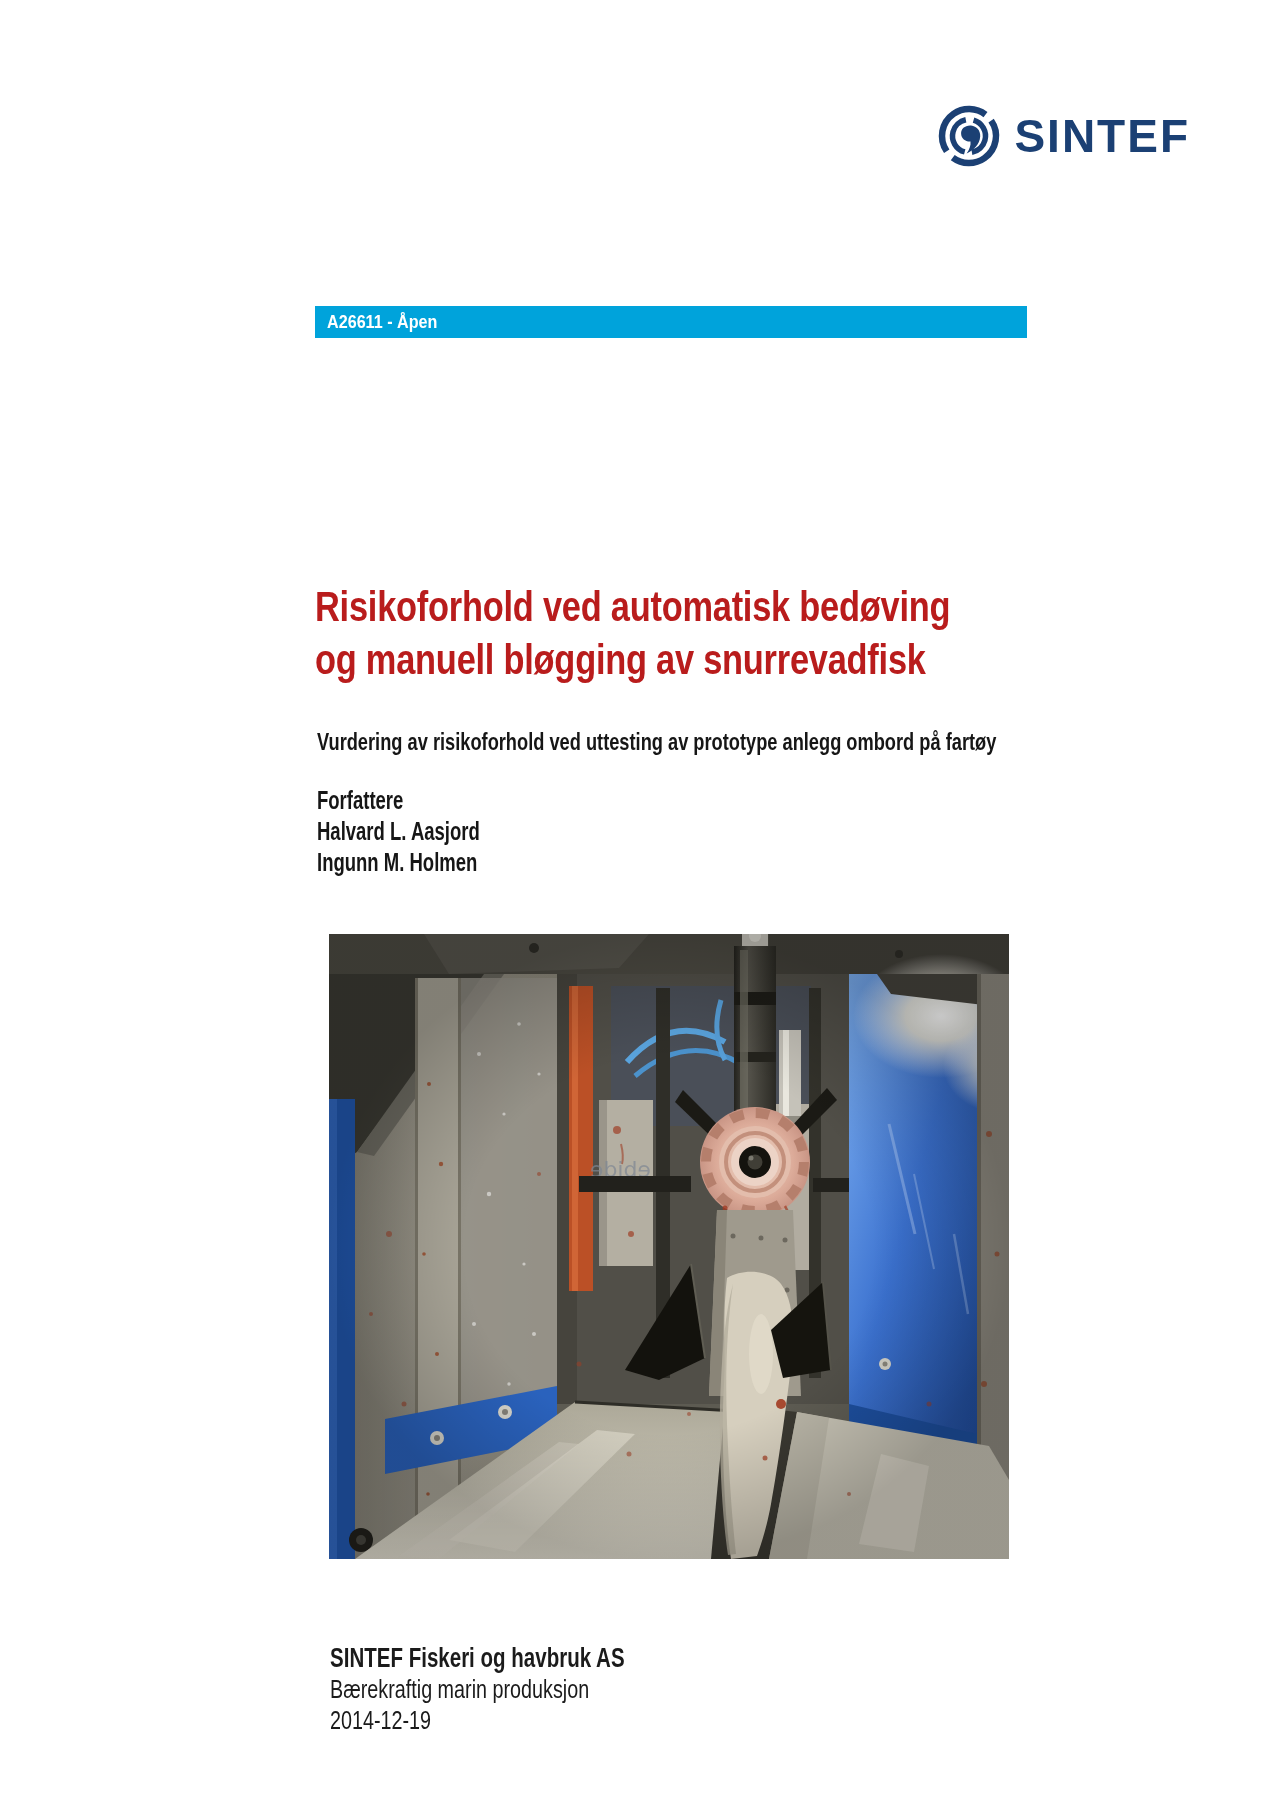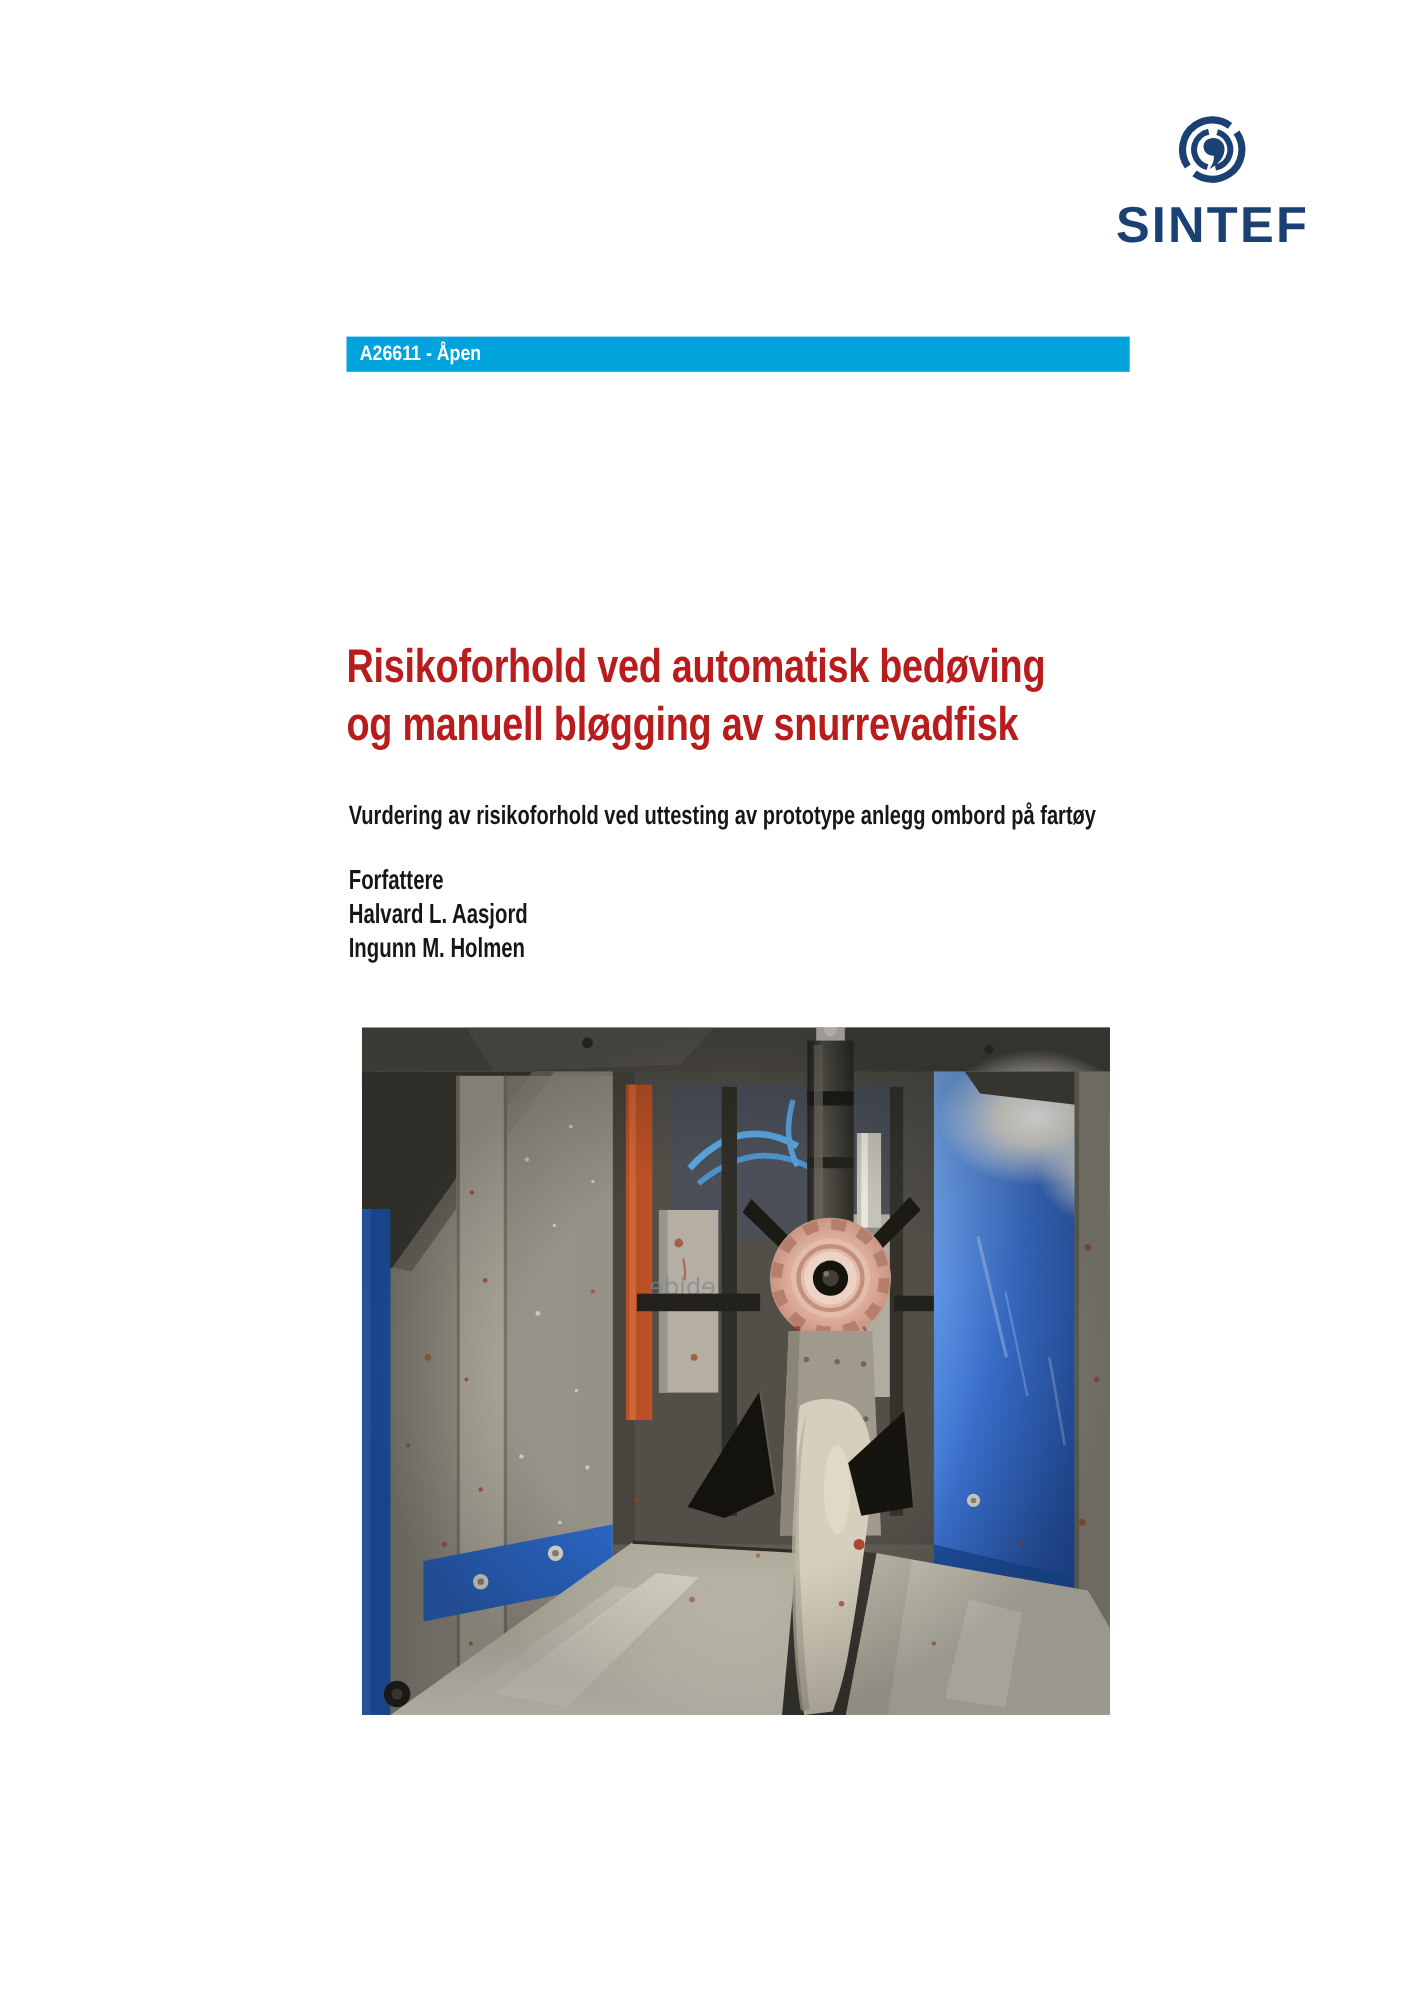--- a/index.html
+++ b/index.html
@@ -1,21 +1,21 @@
 <!DOCTYPE html>
 <html><head>
 <meta charset="utf-8">
 <style>
   html,body { margin:0; padding:0; background:#ffffff; }
   .page {
     position:relative; width:1280px; height:1810px; background:#ffffff;
     overflow:hidden; font-family:"Liberation Sans", sans-serif; color:#181818;
   }
   
-  .logo { position:absolute; top:104px; right:90px; display:flex; align-items:center; gap:13px;flex-direction:column; }
+  .logo { position:absolute; top:104px; right:90px; display:flex; align-items:center; gap:13px; }
   .logo-mark { width:64px; height:64px; display:block; }
   .logo-text { color:#1B4074; font-size:46px; font-weight:800; letter-spacing:2px; line-height:1; }
   
   .banner {
     position:absolute; left:315px; top:306px; width:712px; height:32px;
     background:#00A3DB; box-sizing:border-box; padding-left:12px;
     display:flex; align-items:center;
   }
   .banner-text { color:#ffffff; font-size:19px; font-weight:700; transform:scaleX(0.85); transform-origin:0 50%; white-space:nowrap; }
   
@@ -267,14 +267,19 @@
           <circle cx="520" cy="560" r="2"></circle>
           <circle cx="360" cy="480" r="2"></circle>
         <circle cx="250" cy="430" r="2.5"></circle>
           <circle cx="600" cy="470" r="2.5"></circle>
       </g>
 
       <rect x="0" y="0" width="680" height="625" fill="url(#gVign)"></rect>
     </svg>
   </div>
 
+  <div class="footer">
+    <div class="org">SINTEF Fiskeri og havbruk AS</div>
+    <div class="dept">Bærekraftig marin produksjon</div>
+    <div class="date">2014-12-19</div>
+  </div>
 
 </div>
 
 </body></html>

